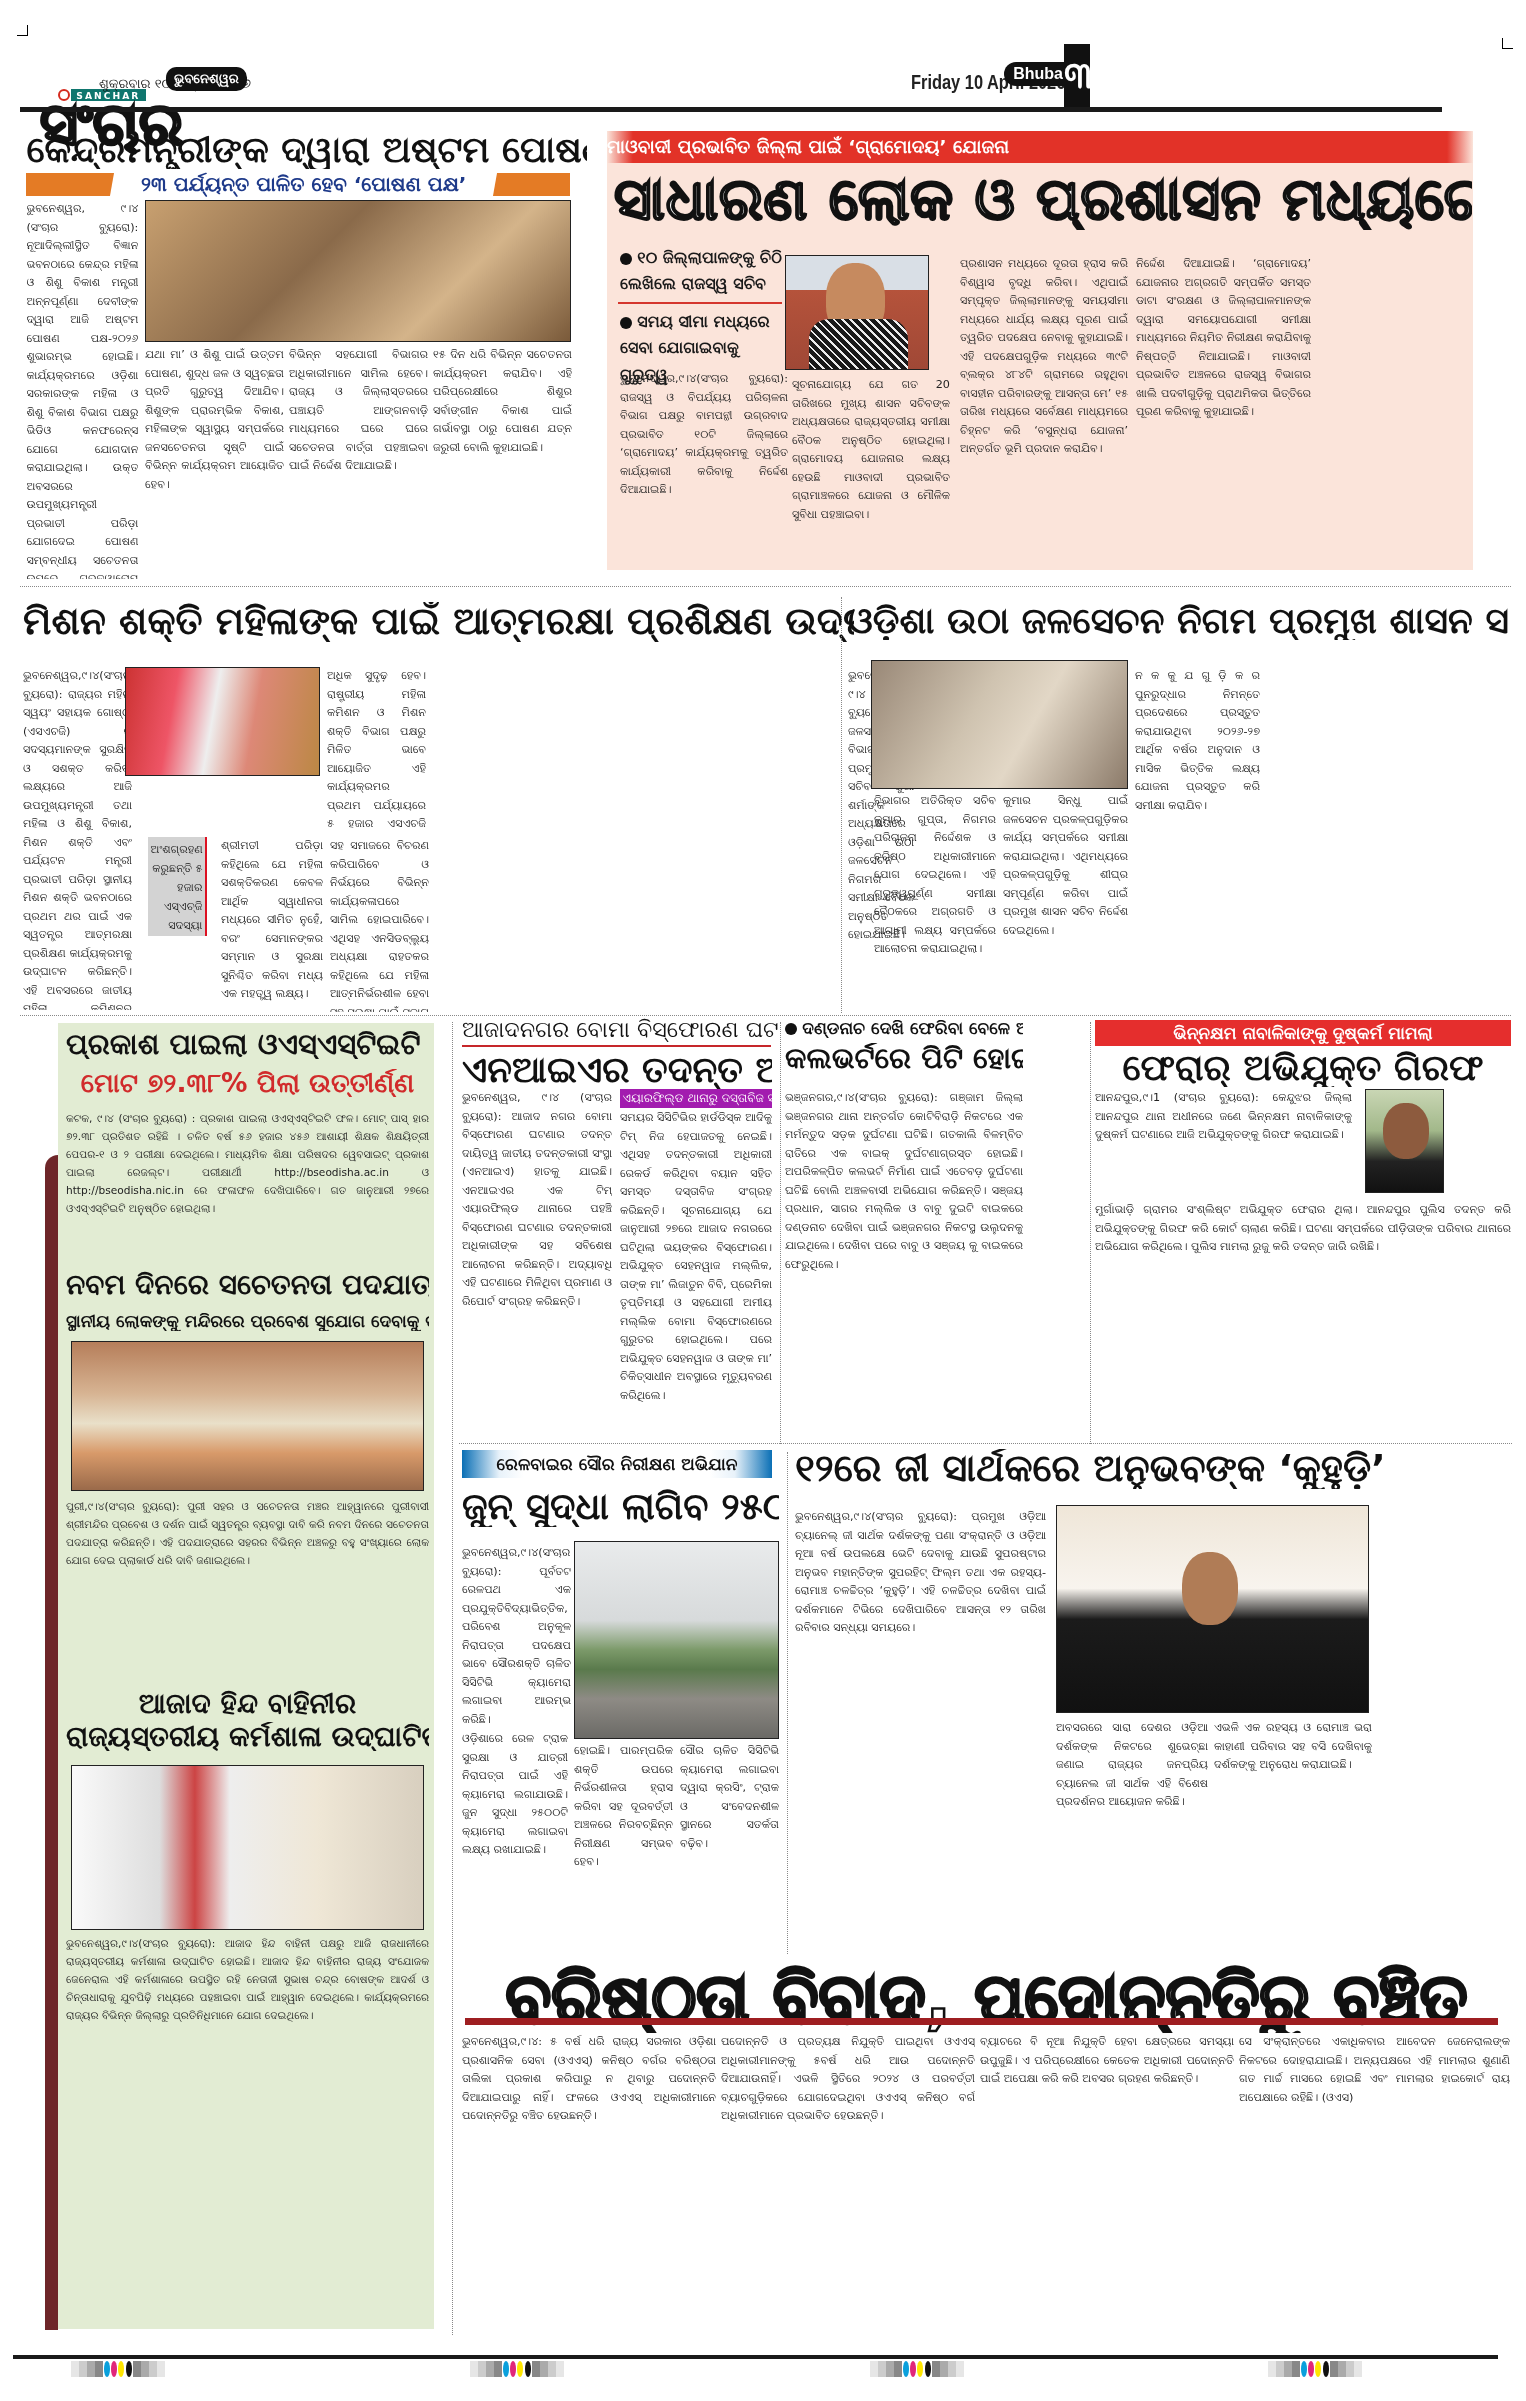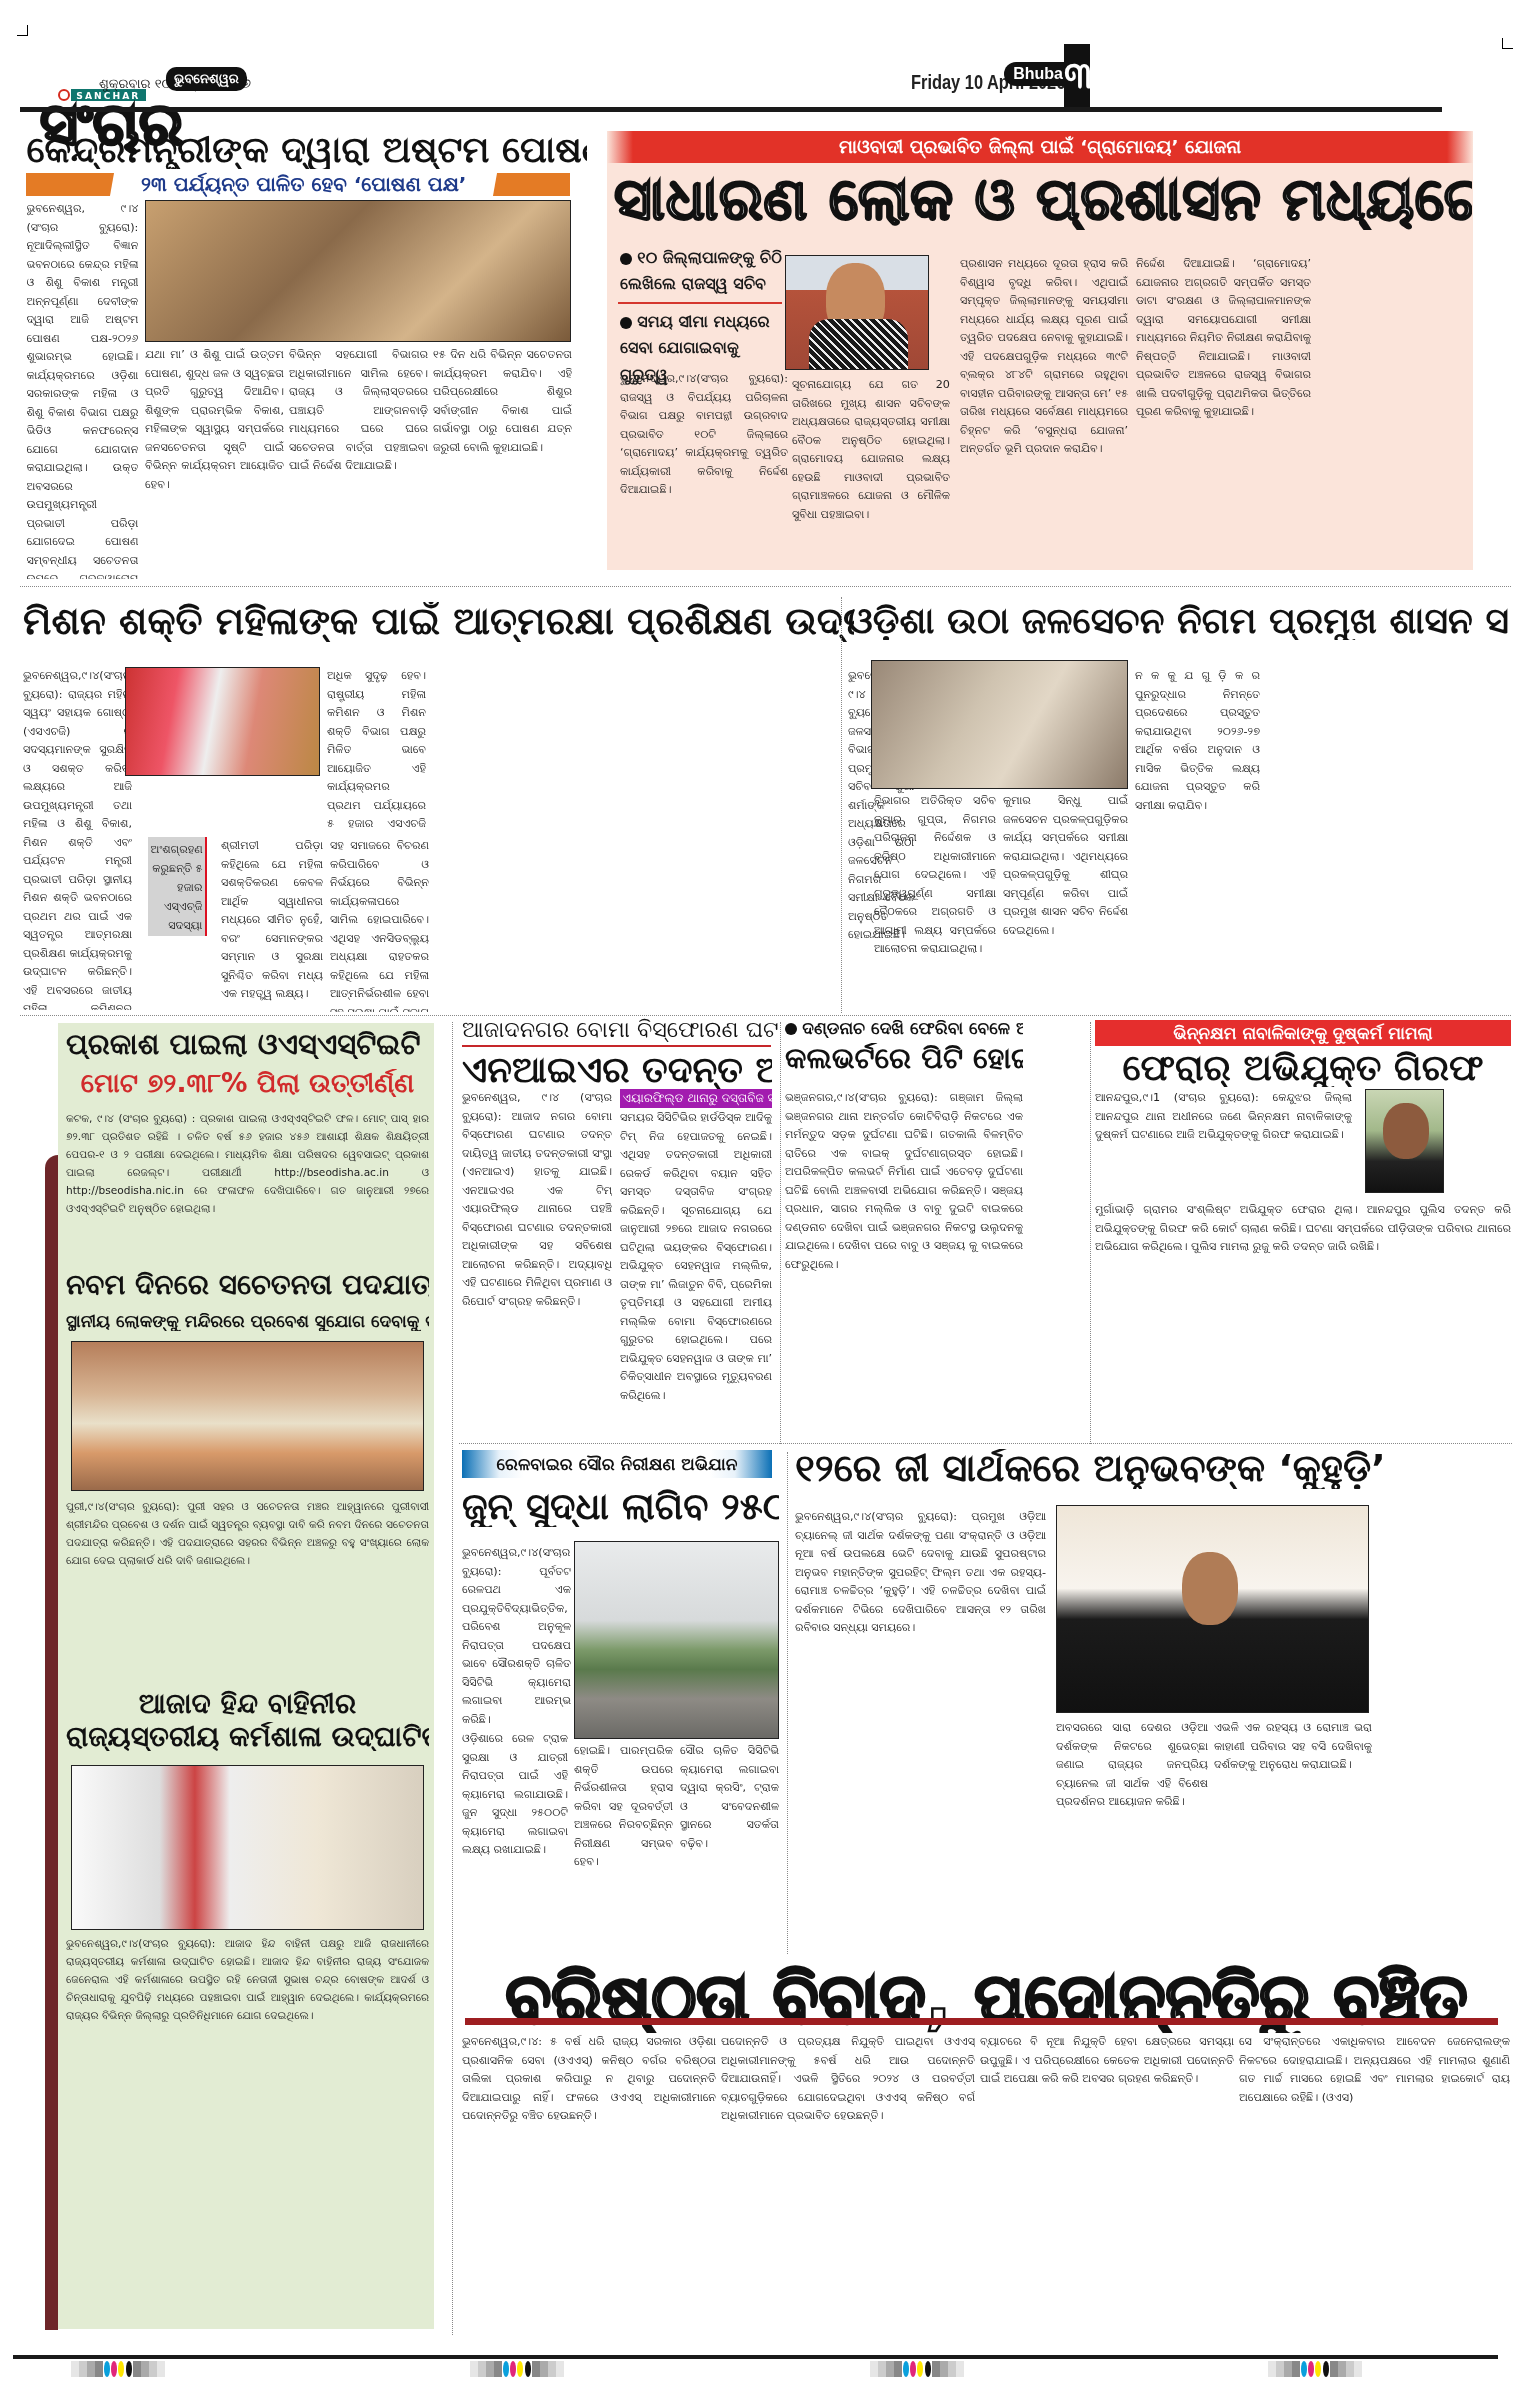--- a/index.html
+++ b/index.html
@@ -36,21 +36,21 @@
 .s1-sub{left:112px;top:172px;width:383px;height:25px;background:#fff;font-size:20px;color:#1e3a8a;font-weight:bold;text-align:center;line-height:25px;transform:skewX(-10deg)}
 .s1-sub span{display:inline-block;transform:skewX(10deg)}
 .s1-body{left:26.4px;top:200px;width:112px;height:379px}
 .s1-photo{left:145px;top:200px;width:426px;height:142px;background:linear-gradient(135deg,#c8a070,#8a6a4a 40%,#d4b48a 70%,#7a5a3a)}
 .s1-col2{left:145px;top:346px;width:139px;height:234px}
 .s1-col3{left:289px;top:346px;width:139px;height:234px}
 .s1-col4{left:433px;top:346px;width:139px;height:234px}
 
 
 .s2-box{left:607px;top:131px;width:866px;height:439px;background:#fbe4da}
-.s2-kicker{left:607px;top:131px;width:866px;height:32px;background:linear-gradient(90deg,#fbe4da,#e23228 3%,#e23228 97%,#fbe4da);color:#fff;font-size:18.5px;font-weight:bold;text-align:center;line-height:32px}
+.s2-kicker{left:607px;top:131px;width:866px;height:32px;background:linear-gradient(90deg,#fbe4da,#e23228 3%,#e23228 97%,#fbe4da);color:#fff;font-size:18.5px;font-weight:bold;line-height:32px}
 .s2-hl{left:614px;top:169px;width:858px;font-size:58px;color:#fff;-webkit-text-stroke:2px #111;text-align:center;letter-spacing:0.7px}
 .s2-b1{left:620px;top:245px;width:165px;font-size:16px;line-height:26.4px;font-weight:bold}
 .s2-sep{left:618px;top:302px;width:164px;height:2px;background:#d5362d}
 .s2-b2{left:620px;top:309px;width:165px;font-size:16px;line-height:26.4px;font-weight:bold}
 .s2-body1{left:620px;top:370px;width:168px;height:191px}
 .s2-photo{left:785px;top:255px;width:144px;height:115px;background:linear-gradient(180deg,#d9dfe6 0%,#d9dfe6 30%,#b5533b 30%,#a04836 100%)}
 .s2-face{position:absolute;left:40px;top:6.6px;width:59px;height:73px;border-radius:45% 45% 40% 40%;background:#c68a5f}
 .s2-vest{position:absolute;left:23px;top:63px;width:99px;height:59px;border-radius:20px 20px 0 0;background:repeating-linear-gradient(45deg,#1a1a1a 0 4px,#eee 4px 6px)}
 .s2-col2{left:792px;top:376px;width:158px;height:185px}
 .s2-col3{left:960px;top:255px;width:168px;height:307px}

